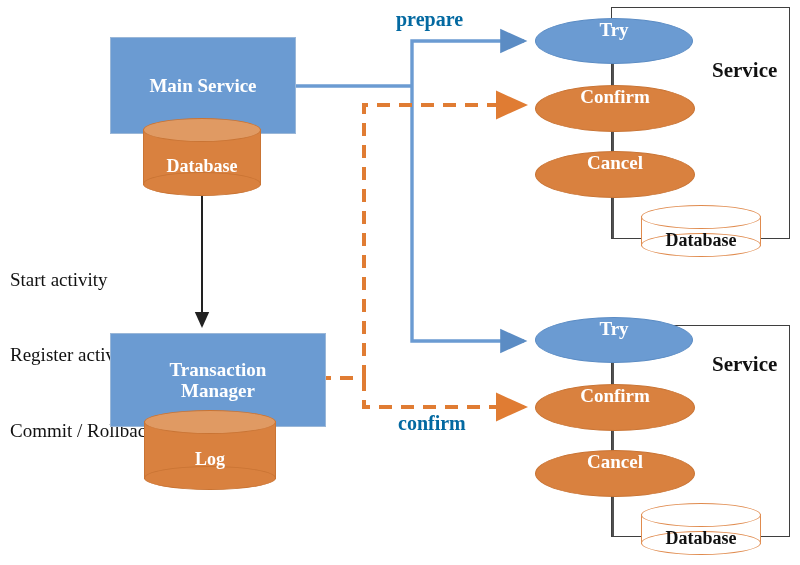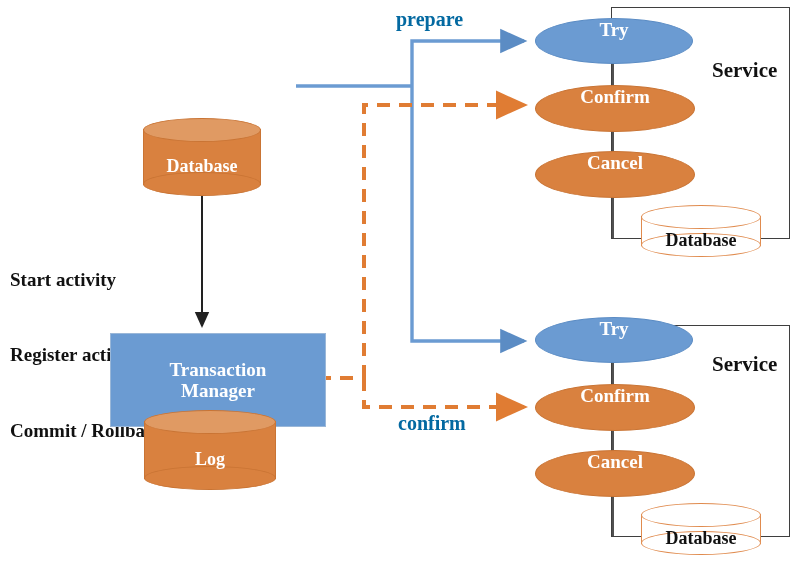--- a/index.html
+++ b/index.html
@@ -22,21 +22,21 @@
   .cyl-white .top{background:#ffffff;border:1px solid #e08b4e;}
   .cyl-white .bot{background:#ffffff;border:1px solid #e08b4e;}
   .cyl-white .lbl{color:#111111;font-size:18px;}
   .ellipse{position:absolute;border-radius:50%;display:flex;align-items:flex-start;
            justify-content:center;color:#ffffff;font-weight:bold;font-size:19px;}
   .el-blue{background:#6b9bd2;border:1px solid #5b8cc4;}
   .el-orange{background:#d9813f;border:1px solid #c97434;}
   .svc-frame{position:absolute;box-sizing:border-box;border:1.6px solid #3f3f3f;background:transparent;}
   .svc-label{position:absolute;font-weight:bold;font-size:21px;color:#111111;white-space:nowrap;}
   .edge-label{position:absolute;font-weight:bold;font-size:20px;color:#0369a1;white-space:nowrap;}
-  .note{position:absolute;font-weight:bold;font-size:19px;color:#111111;line-height:1.32;white-space:pre;}
+  .note{position:absolute;font-weight:normal;font-size:19px;color:#111111;line-height:1.32;white-space:pre;}
   svg.ovl{position:absolute;left:0;top:0;width:800px;height:565px;pointer-events:none;}
 </style>
 </head>
 <body>
 
 <div id="canvas">
 
   <svg class="ovl" viewBox="0 0 800 565">
     <defs>
       <marker id="arrBlue" markerWidth="9" markerHeight="9" refX="7" refY="4.2" orient="auto" markerUnits="strokeWidth">
@@ -78,20 +78,23 @@
       <line x1="613" y1="493" x2="613" y2="536" stroke="#3f3f3f" stroke-width="1.8"></line>
     </g>
   </svg>
 
   <div class="svc-frame" style="left:611px;top:7px;width:179px;height:232px;"></div>
   <div class="svc-frame" style="left:611px;top:325px;width:179px;height:212px;"></div>
 
   <div class="svc-label" style="left:712px;top:58px;">Service</div>
   <div class="svc-label" style="left:712px;top:352px;">Service</div>
 
+  <div class="box blue-box" style="left:110px;top:37px;width:186px;height:97px;">
+    <span>Main Service</span>
+  </div>
 
   <div class="cyl cyl-orange" style="left:143px;top:118px;width:118px;height:78px;">
     <div class="body"></div>
     <div class="bot"></div>
     <div class="top"></div>
     <div class="lbl">Database</div>
   </div>
 
   <div class="note" style="left:10px;top:217px;">
     <div>Start activity</div>

